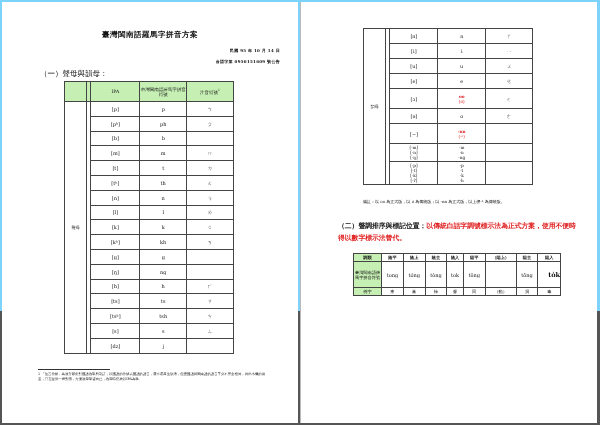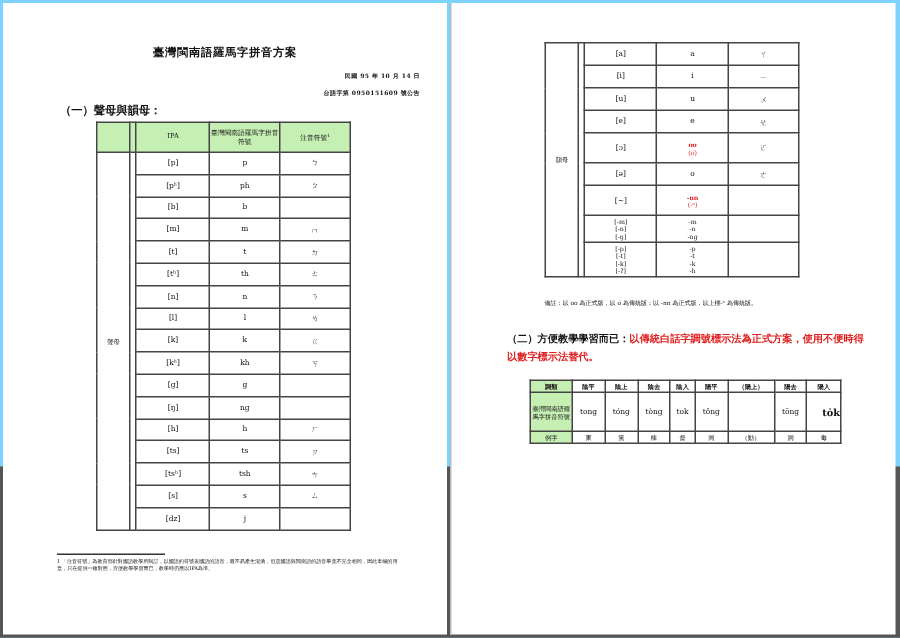--- a/index.html
+++ b/index.html
@@ -7,21 +7,21 @@
   body { font-family: "DejaVu Serif", serif; color: #111; position: relative; }
   .frame { position: absolute; left: 0; top: 0; width: 600px; height: 311px; background: #7dd3fc; }
   .page { position: absolute; top: 2px; height: 421px; background: #fff; overflow: hidden; }
   .page-left { left: 2px; width: 296px; }
   .page-right { left: 300px; width: 297px; border-left: 1px solid #bbb; }
 
   .doc-title { position: absolute; left: 0; width: 296px; top: 28px; text-align: center; font-size: 7.5px; font-weight: bold; letter-spacing: 0.5px; }
   .meta { position: absolute; right: 18px; font-size: 4px; font-weight: bold; letter-spacing: 0.3px; }
   .meta1 { top: 46px; }
   .meta2 { top: 57px; }
-  .sec-head { position: absolute; font-size: 7.5px; font-weight: bold; white-space: nowrap; }
+  .sec-head { position: absolute; font-size: 7.5px; font-weight: normal; white-space: nowrap; }
   .sec1 { left: 38px; top: 67px; }
 
   table { border-collapse: collapse; position: absolute; font-size: 5px; }
   td, th { border: 0.8px solid #444; text-align: center; vertical-align: middle; font-weight: normal; }
   .t1 { left: 62px; top: 79px; width: 170px; }
   .t1 th { background: #c6efb4; height: 20px; font-size: 4.5px; }
   .t1 td { height: 14.8px; }
   .t1 .cat { width: 22px; font-size: 4.2px; }
   .t1 .dbl { width: 4px; border-left: 1px solid #444; border-right: 1px solid #444; background: #fff; padding: 0; }
   .t1 .dbl-h { background: #c6efb4; }
@@ -236,21 +236,21 @@
 -k
 -h</td>
         <td></td>
       </tr>
     </tbody>
       </table>
 
     <div class="note">備註：以 oo 為正式版，以 o͘ 為傳統版；以 -nn 為正式版，以上標-ⁿ 為傳統版。</div>
 
     <div class="sec2">
-      <span class="lbl">（二）方便教學學習而已：</span><span class="redtxt">以傳統白話字調號標示法為正式方案，使用不便時得以數字標示法替代。</span>
+      <span class="lbl">（二）聲調排序與標記位置：</span><span class="redtxt">以傳統白話字調號標示法為正式方案，使用不便時得以數字標示法替代。</span>
     </div>
 
     <table class="t3">
       <tbody>
           <tr class="hd">
         <td class="green">調類</td>
         <td>陰平</td>
         <td>陰上</td>
         <td>陰去</td>
         <td>陰入</td>

